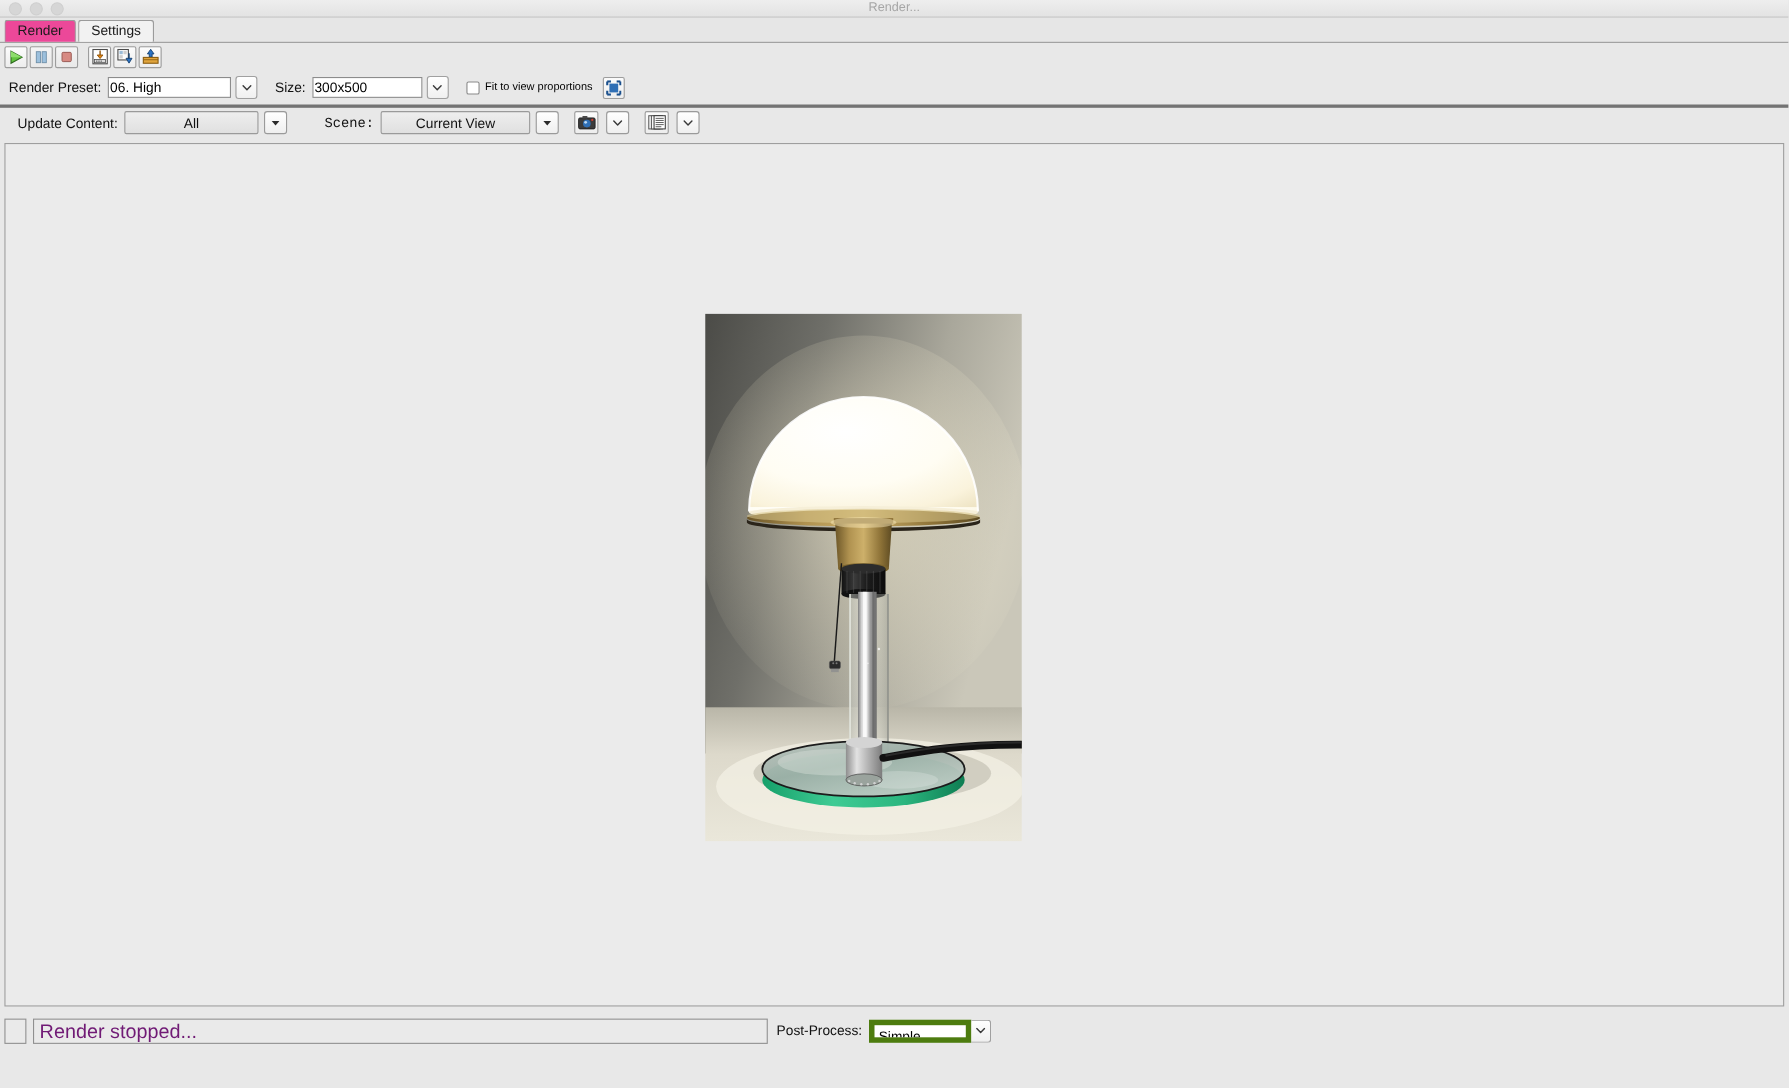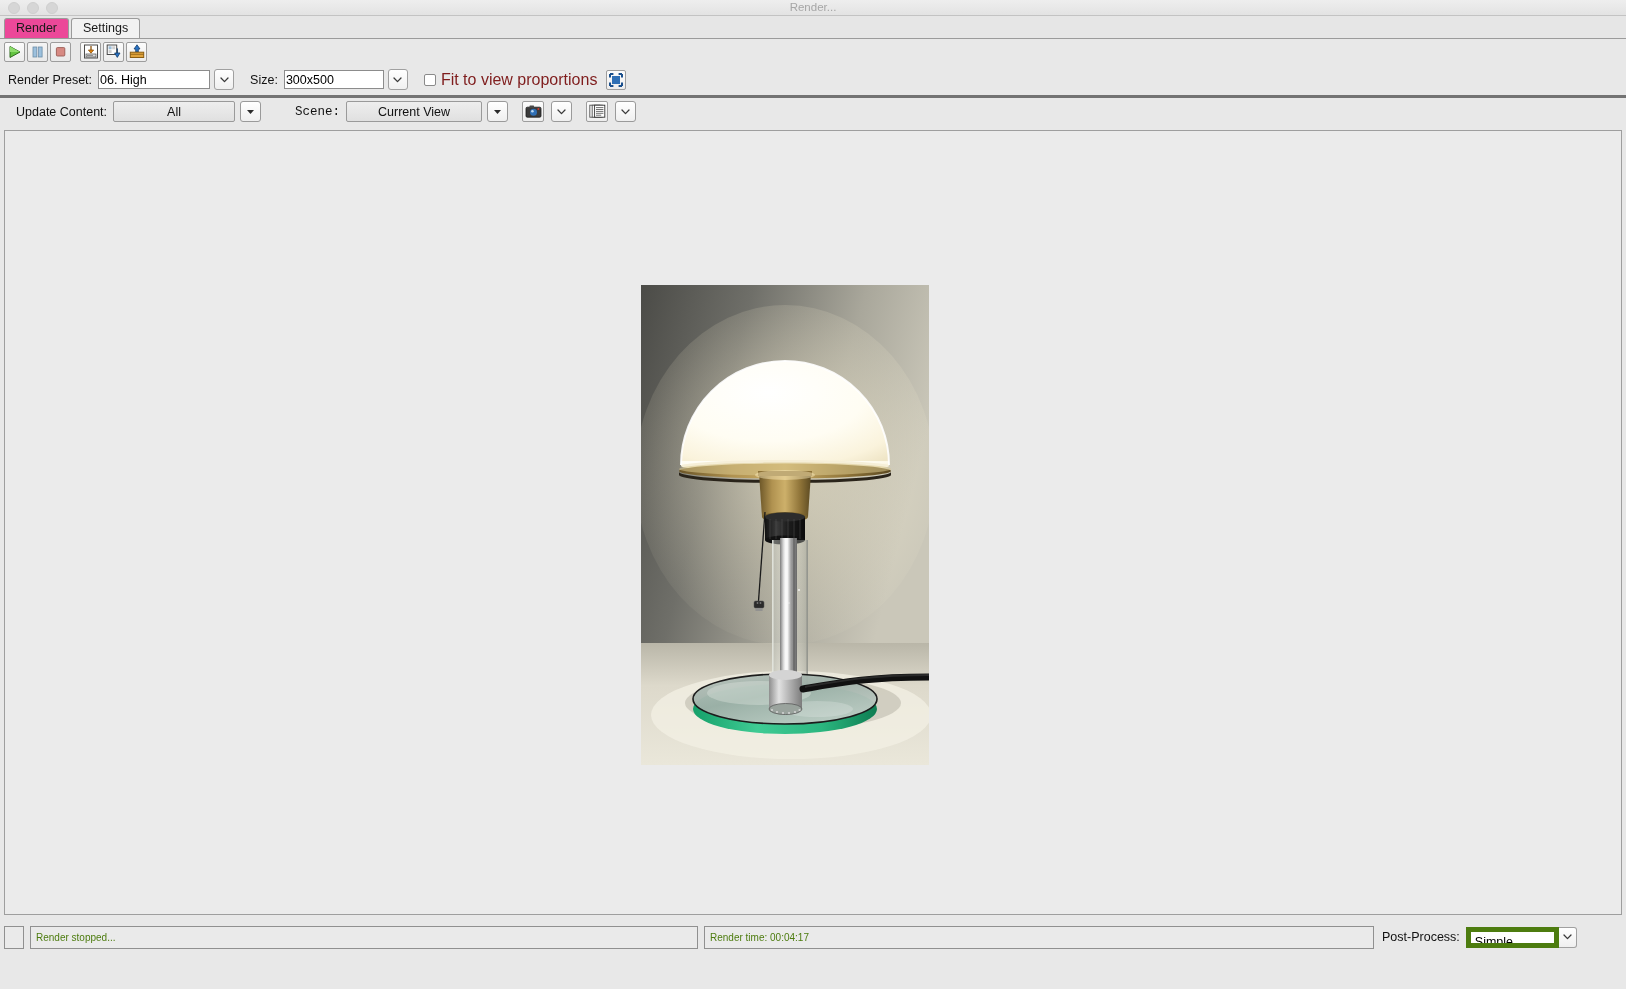--- a/index.html
+++ b/index.html
@@ -167,21 +167,21 @@
   .chk {
     width: 12px;
     height: 12px;
     border: 1px solid #8a8a8a;
     background: #fff;
     border-radius: 2px;
     margin-right: 5px;
     box-sizing: border-box;
     cursor: default;
   }
-  .chklabel { font-size: 16px; color: #7f1d1d; white-space: nowrap; }
+  .chklabel { font-size: 10px; color: #000000; white-space: nowrap; }
 
   
   .canvas {
     position: absolute;
     left: 4px;
     top: 130px;
     width: 1618px;
     height: 785px;
     background: #ebebeb;
     border: 1px solid #9e9e9e;
@@ -221,23 +221,23 @@
     height: 23px;
     border: 1px solid #909090;
     background: #eaeaea;
     box-sizing: border-box;
   }
   .status-field {
     border: 1px solid #909090;
     background: #eaeaea;
     height: 23px;
     line-height: 22px;
-    font-size: 10px;
+    font-size: 18px;
     padding-left: 5px;
-    color: #4d7c0f;
+    color: #701a75;
     box-sizing: border-box;
     overflow: hidden;
     white-space: nowrap;
   }
   .pp-label {
     font-size: 12.5px;
     color: #111;
     margin: 0 6px 0 8px;
     white-space: nowrap;
   }
@@ -583,21 +583,20 @@
       <path d="M162,404 C196,398 226,392 288,392" fill="none" stroke="#111111" stroke-width="7" stroke-linecap="round"></path>
       <path d="M164,402 C198,396 228,390 288,390" fill="none" stroke="#3a3a3a" stroke-width="1.8" opacity="0.6"></path>
     </svg>
   </div>
 </div>
 
 <div class="statusbar">
   <div class="status-row">
     <div class="status-square"></div>
     <div class="status-field" style="flex:0 0 668px; margin-left:6px;">Render stopped...</div>
-    <div class="status-field" style="flex:0 0 670px; margin-left:6px;">Render time: 00:04:17</div>
     <span class="pp-label">Post-Process:</span>
     <div class="pp-field">Simple</div>
     <div class="tiny-arrow">
       <svg width="9" height="6" viewBox="0 0 9 6">
         <polyline points="1,1 4.5,4.6 8,1" fill="none" stroke="#3a3a3a" stroke-width="1.3" stroke-linecap="round" stroke-linejoin="round"></polyline>
       </svg>
     </div>
   </div>
 </div>
 

